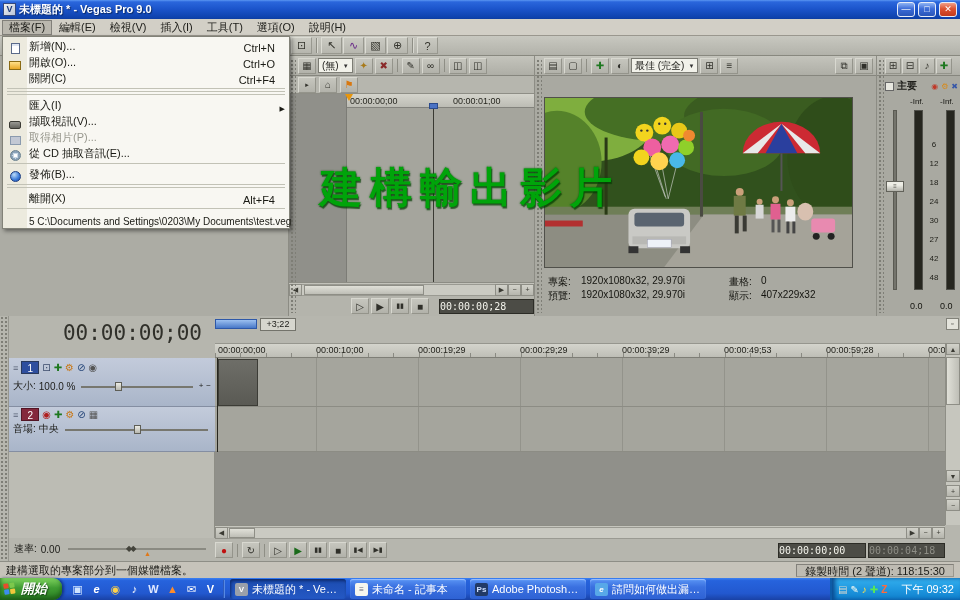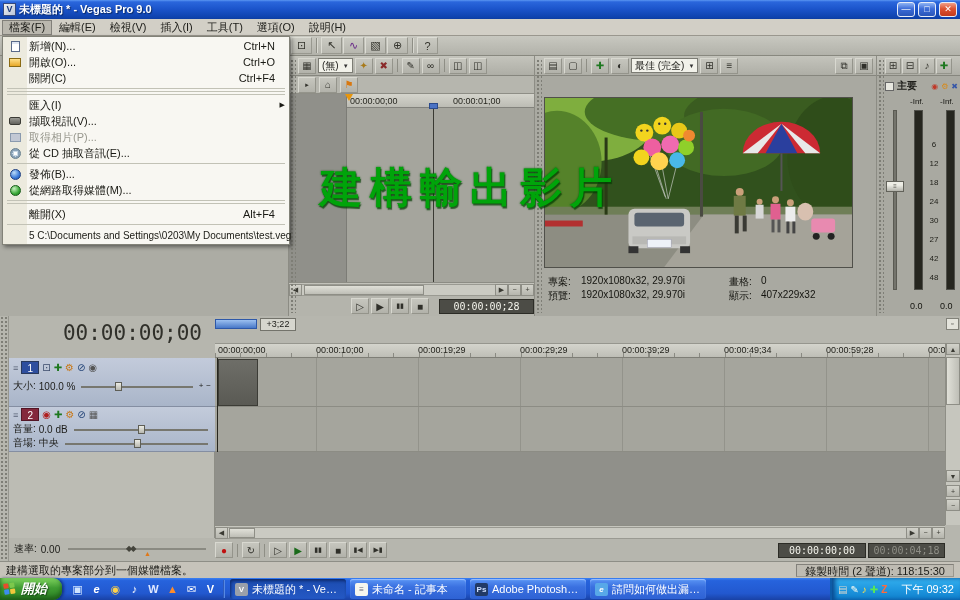--- a/index.html
+++ b/index.html
@@ -43,21 +43,21 @@
 #tr-row2{position:absolute;left:0;top:20px;right:0;height:18px;background:#b6b6ae;border-bottom:1px solid #8e8e86;display:flex;align-items:center;gap:3px;padding:0 4px 0 9px}
 #tr-leftcol{position:absolute;left:0;top:38px;width:58px;height:188px;background:#90908a;border-right:1px solid #7c7c76}
 #tr-ruler{position:absolute;left:58px;top:38px;right:0;height:14px;background:linear-gradient(#d4d4cc,#bcbcb4);border-bottom:1px solid #82827c;overflow:hidden}
 .trlabel{position:absolute;top:2px;font-size:9px;color:#26261f;white-space:nowrap}
 #tr-marker{position:absolute;left:56px;top:38px;width:0;height:0;border-left:4px solid transparent;border-right:4px solid transparent;border-top:7px solid #e8960c}
 #tr-content{position:absolute;left:58px;top:52px;right:0;height:174px;background:#a5a59d}
 #tr-playhead{position:absolute;left:144px;top:52px;width:1px;height:174px;background:#3a3a33}
 #tr-phandle{position:absolute;left:140px;top:47px;width:9px;height:6px;background:#4a72c4;border:1px solid #2a4a8c}
 #tr-hscroll{position:absolute;left:0;top:226px;right:0;height:14px;background:#c2c2ba;border-top:1px solid #8c8c84;display:flex;align-items:center}
 #tr-transport{position:absolute;left:0;top:240px;right:0;height:20px;background:#b4b4ac;display:flex;align-items:center;gap:2px;padding-left:62px}
-.tc{background:#4c4c46;border:1px solid #2c2c26;color:#f4f4ec;font-family:"DejaVu Sans Mono","Liberation Mono",monospace;font-size:10px;text-align:center}
+.tc{background:#4c4c46;border:1px solid #2c2c26;color:#f4f4ec;font-family:"DejaVu Sans Mono","Liberation Mono",monospace;font-size:10px;}
 #tr-tc{margin-left:8px;width:96px;height:15px;line-height:13px}
 .sb{width:13px;height:12px;background:linear-gradient(#d2d2ca,#b6b6ae);border:1px solid #8e8e86;font-size:7px;display:flex;align-items:center;justify-content:center;color:#3a3a33;flex:none}
 .strack{flex:1;position:relative;height:12px;background:#cacac2;border:1px solid #9a9a92;border-left:none;border-right:none}
 .sthumb{position:absolute;top:0;height:10px;background:linear-gradient(#e0e0d8,#bebeb6);border:1px solid #8e8e86}
 
 
 #preview{left:534px;width:342px}
 #pv-video{position:absolute;left:9px;top:41px;width:309px;height:171px;border:1px solid #50504a;background:#222}
 #pv-video svg{display:block;width:100%;height:100%}
 .pv-lab,.pv-val{position:absolute;font-size:10px;color:#14140f;white-space:nowrap}
@@ -133,21 +133,21 @@
 .task{width:116px;height:20px;border-radius:3px;background:linear-gradient(#5a95f5,#3a70e0 40%,#2e62d4);box-shadow:inset 0 1px 1px #9cc0ff;color:#fff;display:flex;align-items:center;gap:4px;padding:0 5px}
 .task.active{background:linear-gradient(#1c4cb0,#2458c4);box-shadow:inset 1px 2px 3px #0e2c70}
 .task span.lbl{flex:1;white-space:nowrap;overflow:hidden;text-overflow:ellipsis;font-size:11px}
 .ticon{width:13px;height:13px;flex:none;font-size:8px;font-weight:bold;display:flex;align-items:center;justify-content:center;border-radius:2px}
 #tray{position:absolute;left:830px;top:0;width:130px;height:22px;background:linear-gradient(180deg,#35b0ee 0%,#1f98e0 50%,#0f7ecc 100%);border-left:2px solid #0e5ca8;box-shadow:inset 3px 0 4px #0a4a90;display:flex;align-items:center;gap:3px;padding:0 6px;color:#fff}
 .trico{font-size:10px}
 #clock{margin-left:auto;font-size:11px;white-space:nowrap}
 
 
 #filemenu{position:absolute;left:2px;top:36px;width:288px;background:linear-gradient(90deg,#eceade 0 24px,#f8f7f2 24px);border:1px solid #828278;box-shadow:2px 2px 4px rgba(0,0,0,.45);z-index:200;padding:1px 0}
-.fm-item{position:relative;height:16px;display:flex;align-items:center;padding:0 14px 0 2px;color:#1a1a14}
+.fm-item{position:relative;height:16px;display:flex;align-items:flex-end;padding:0 14px 0 2px;color:#1a1a14}
 .fm-ic{width:20px;display:flex;justify-content:center;margin-right:4px;flex:none}
 .fm-label{white-space:nowrap}
 .fm-sc{margin-left:auto;white-space:nowrap}
 .fm-item.hl{background:#3565b5;color:#fff}
 .fm-item.dis{color:#98988e}
 .fm-sub{position:absolute;right:4px;font-size:7px}
 .fm-sep{height:1px;background:#c2c2b6;margin:2px 4px}
 .fm-item.recent{font-size:10px}
 .ic{display:inline-block}
 .ic-page{width:9px;height:11px;background:#fff;border:1px solid #5a6a8a;box-shadow:inset 0 2px 0 #dfe6f2}
@@ -396,21 +396,21 @@
     <div id="tl-zoomstrip"></div>
     <div id="tl-tooltip">+3;22</div>
     <div id="tl-corner">▫</div>
 
     <div id="tl-ruler">
       <span class="rlabel" style="left:3px">00:00:00;00</span>
       <span class="rlabel" style="left:101px">00:00:10;00</span>
       <span class="rlabel" style="left:203px">00:00:19;29</span>
       <span class="rlabel" style="left:305px">00:00:29;29</span>
       <span class="rlabel" style="left:407px">00:00:39;29</span>
-      <span class="rlabel" style="left:509px">00:00:49;34</span>
+      <span class="rlabel" style="left:509px">00:00:49;53</span>
       <span class="rlabel" style="left:611px">00:00:59;28</span>
       <span class="rlabel" style="left:713px">00:0</span>
       <span class="ticks"></span>
     </div>
 
     <div class="trow" style="top:42px;height:49px"></div>
     <div class="trow" style="top:91px;height:45px"></div>
     <div id="tl-clip"></div>
     <div id="tl-cursor"></div>
     <div id="tl-below"></div>
@@ -439,28 +439,20 @@
 
     <div class="thead" style="top:91px;height:45px">
       <div class="th-row" style="height:15px">
         <span class="drag">≡</span>
         <span class="tnum" id="t2num">2</span>
         <span class="tico" style="color:#b02020">◉</span>
         <span class="tico" style="color:#1e7820">✚</span>
         <span class="tico" style="color:#c87818">⚙</span>
         <span class="tico" style="color:#28487a">⊘</span>
         <span class="tico" style="color:#555">▦</span>
-      </div>
-      <div class="th-row" style="height:14px">
-        <span>音量:</span>
-        <span>0.0 dB</span>
-        <span class="sl">
-            <i></i>
-            <b style="left:48%"></b>
-          </span>
       </div>
       <div class="th-row" style="height:14px">
         <span>音場:</span>
         <span>中央</span>
         <span class="sl">
             <i></i>
             <b style="left:48%"></b>
           </span>
       </div>
     </div>
@@ -614,27 +606,20 @@
       <span class="fm-sc"></span>
     </div>
     <div class="fm-sep"></div>
     <div class="fm-item">
       <span class="fm-ic">
           <i class="ic ic-globe"></i>
         </span>
       <span class="fm-label">發佈(B)...</span>
       <span class="fm-sc"></span>
     </div>
-    <div class="fm-item">
-      <span class="fm-ic">
-          <i class="ic ic-globe2"></i>
-        </span>
-      <span class="fm-label">從網路取得媒體(M)...</span>
-      <span class="fm-sc"></span>
-    </div>
     <div class="fm-sep"></div>
     <div class="fm-sep"></div>
     <div class="fm-item">
       <span class="fm-ic"></span>
       <span class="fm-label">離開(X)</span>
       <span class="fm-sc">Alt+F4</span>
     </div>
     <div class="fm-sep"></div>
     <div class="fm-item recent">
       <span class="fm-ic"></span>

